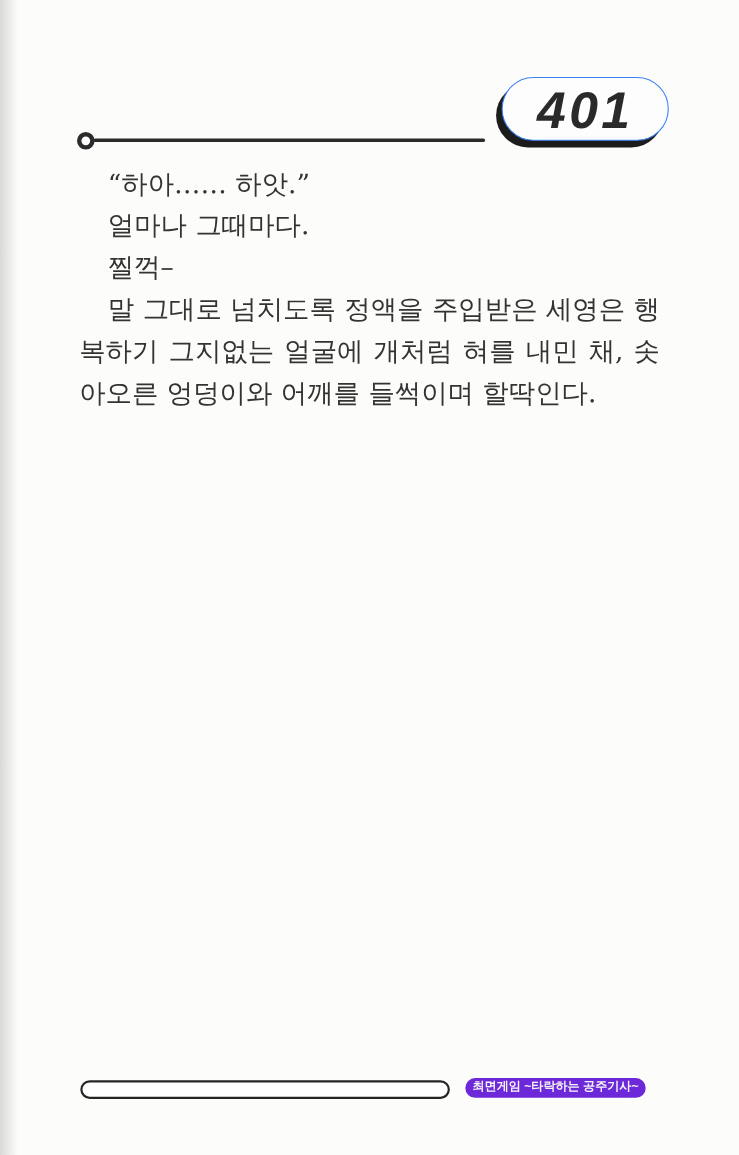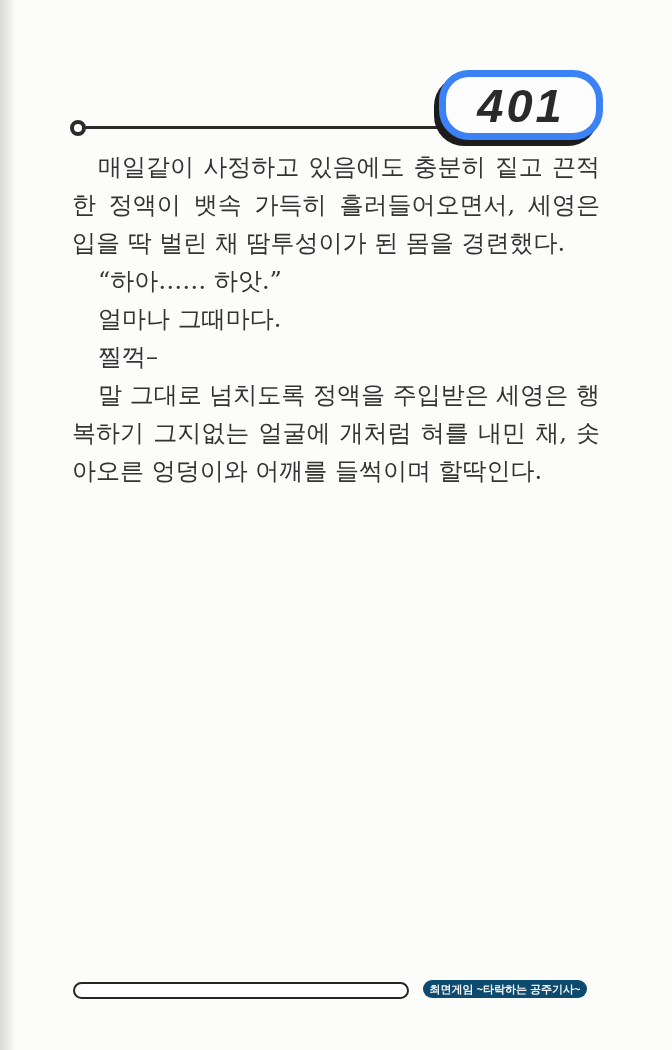--- a/index.html
+++ b/index.html
@@ -32,24 +32,24 @@
   }
   .header-line {
     position: absolute;
     left: 85px; top: 126px;
     width: 356px; height: 3px;
     background: #2b2b2b;
     border-radius: 2px;
   }
   .page-badge {
     position: absolute;
-    left: 439px; top: 70px;
+    left: 456px; top: 70px;
     width: 150px; height: 56px;
     background: #fdfdfd;
-    border: 7px solid #3b82f6;
+    border: 1px solid #3b82f6;
     border-radius: 30px;
     box-shadow: -5px 6px 0 0 #1c1c1c;
     display: flex;
     align-items: center;
     justify-content: center;
     font-family: "Liberation Sans", sans-serif;
     font-weight: bold;
     font-style: italic;
     font-size: 47px;
     letter-spacing: 3px;
@@ -74,47 +74,46 @@
     left: 73px; top: 982px;
     width: 332px; height: 13px;
     background: #fff;
     border: 2px solid #262626;
     border-radius: 9px;
   }
   .footer-badge {
     position: absolute;
     left: 423px; top: 980px;
     width: 164px; height: 18px;
-    background: #0c4a6e;
+    background: #6d28d9;
     border-radius: 9px;
     color: #f4f4f4;
     font-family: "Liberation Sans", sans-serif;
     font-size: 11px;
     font-weight: bold;
     display: flex;
-    align-items: center;
+    align-items: flex-start;
     justify-content: center;
     white-space: nowrap;
   }
 </style>
 </head>
 <body>
 
 <div class="page">
 
   <div class="edge-shadow"></div>
 
   <div class="header-circle"></div>
   <div class="header-line"></div>
   <div class="page-badge">
     <span>401</span>
   </div>
 
   <div class="text-block">
-    <p>매일같이 사정하고 있음에도 충분히 짙고 끈적한 정액이 뱃속 가득히 흘러들어오면서, 세영은 입을 딱 벌린 채 땀투성이가 된 몸을 경련했다.</p>
     <p class="gap">“하아…… 하앗.”</p>
     <p class="gap">얼마나 그때마다.</p>
     <p class="gap">찔꺽–</p>
     <p class="gap">말 그대로 넘치도록 정액을 주입받은 세영은 행복하기 그지없는 얼굴에 개처럼 혀를 내민 채, 솟아오른 엉덩이와 어깨를 들썩이며 할딱인다.</p>
   </div>
 
   <div class="footer-pill"></div>
   <div class="footer-badge">
     <span>최면게임 ~타락하는 공주기사~</span>
   </div>

